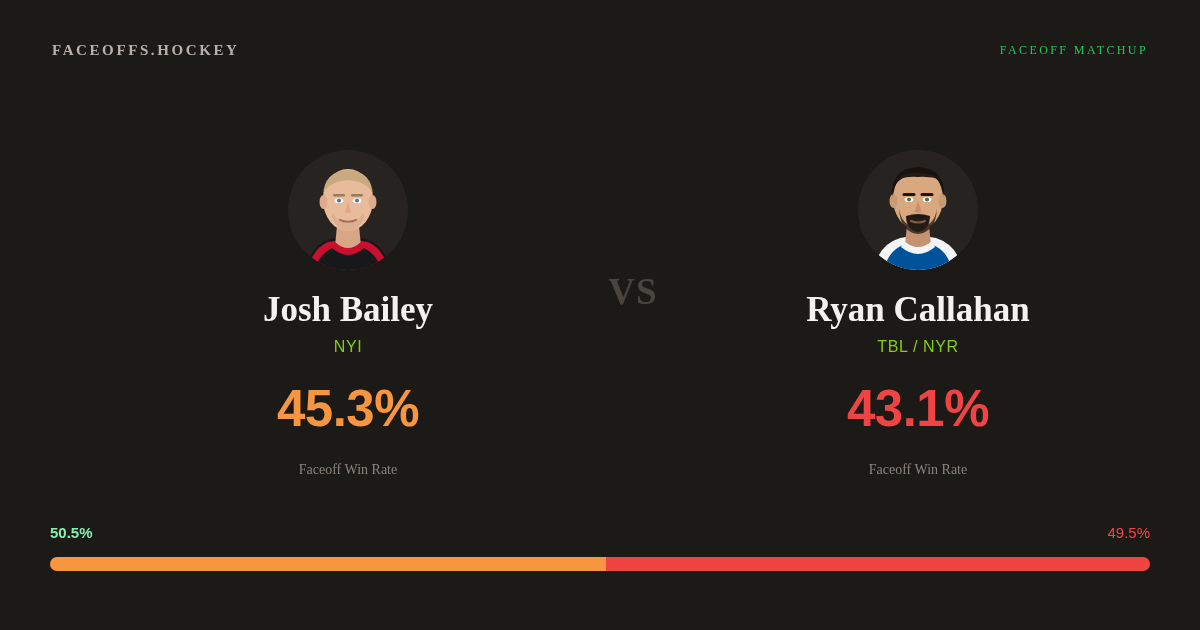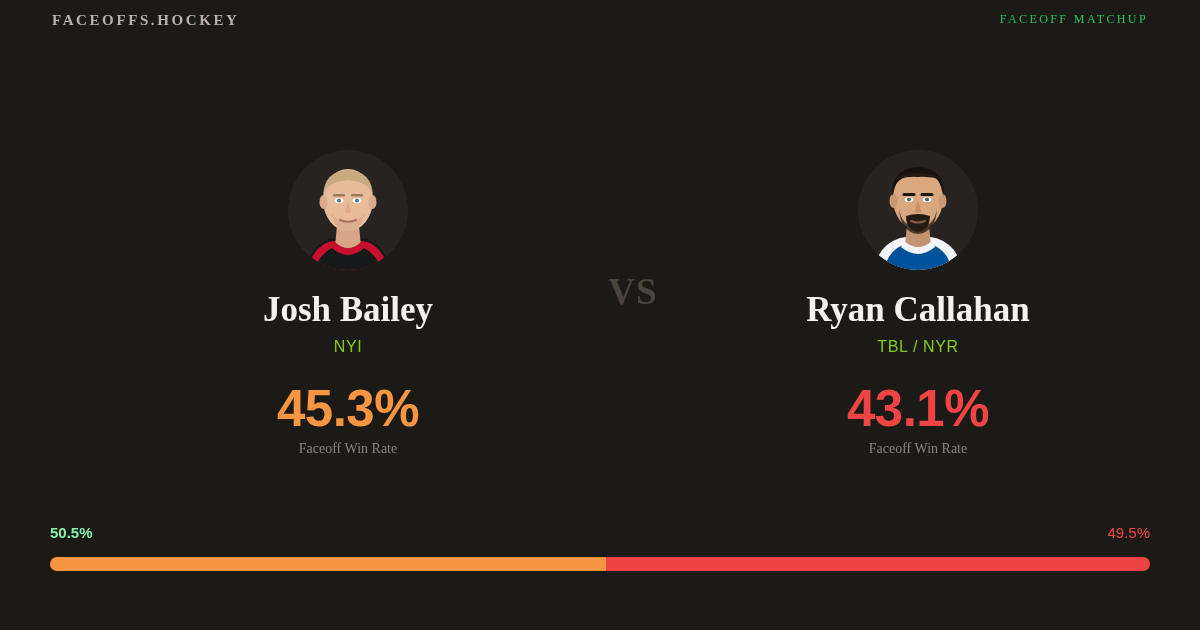--- a/index.html
+++ b/index.html
@@ -21,20 +21,21 @@
     height: 630px;
   }
 
   
   .header {
     position: absolute;
     top: 0; left: 0;
     width: 1200px;
     height: 100px;
     display: flex;
+    align-items: center;
     justify-content: space-between;
     padding: 12px 52px;
     box-sizing: border-box;
   }
   .brand {
     font-family: "Liberation Serif", serif;
     font-size: 15px;
     font-weight: bold;
     letter-spacing: 2.6px;
     color: #b9b2aa;
@@ -98,21 +99,21 @@
     line-height: 1;
     margin-top: 27px;
     letter-spacing: -0.5px;
   }
   .player-pct.left { color: #f79540; }
   .player-pct.right { color: #ef4444; }
   .pct-label {
     font-family: "Liberation Serif", serif;
     font-size: 14px;
     color: #8b837b;
-    margin-top: 7px;
+    margin-top: 28px;
   }
 
   .vs {
     width: 140px;
     text-align: center;
     font-family: "Liberation Serif", serif;
     font-size: 37px;
     font-weight: bold;
     color: #4a443e;
     letter-spacing: 1px;

